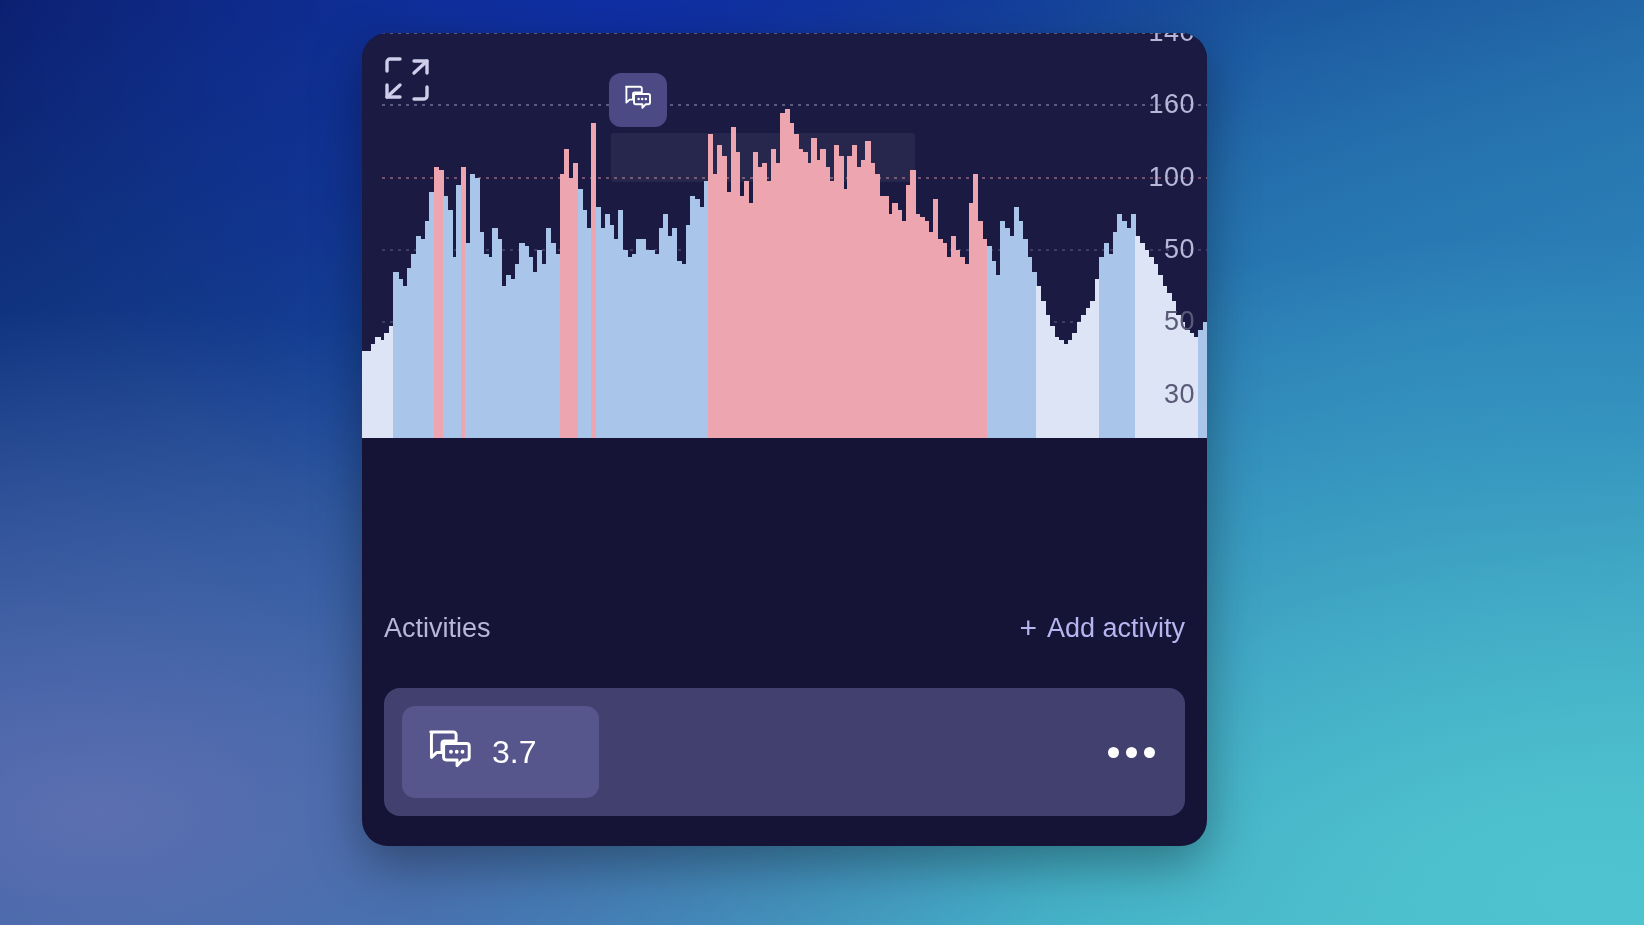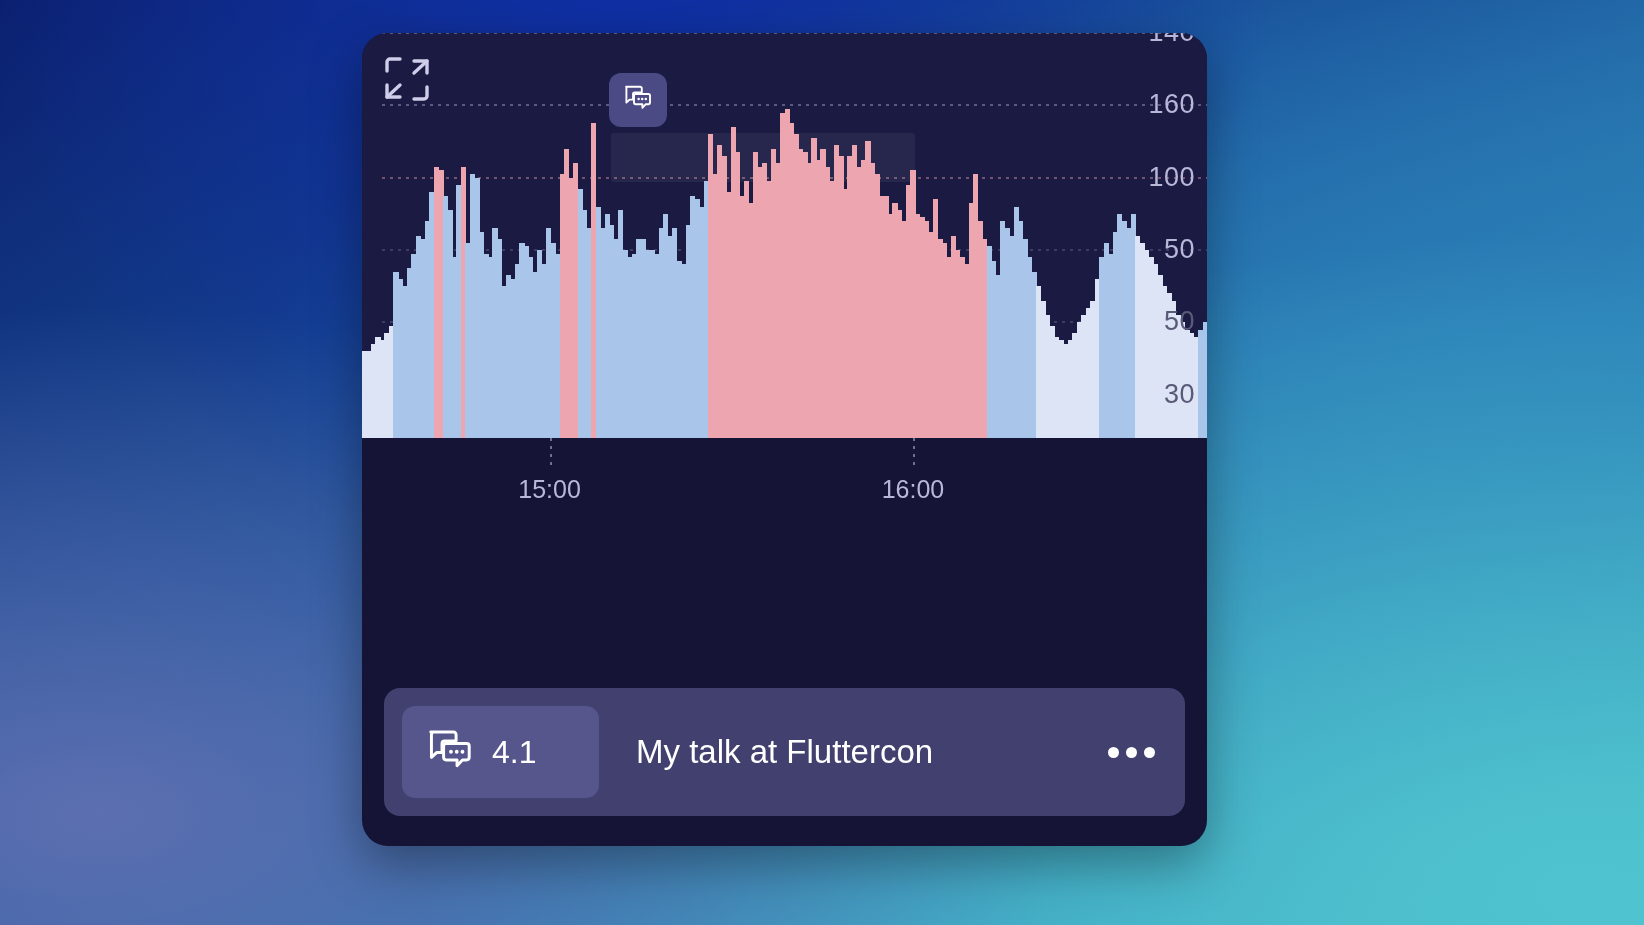--- a/index.html
+++ b/index.html
@@ -474,44 +474,44 @@
           <path d="M3 3.8 H17.2 A1.6 1.6 0 0 1 18.8 5.4 V9.4 H11.6 A1.6 1.6 0 0 0 10 11 V16.6 H6.6 L3.4 19.6 V5.4 A1.6 1.6 0 0 1 5 3.8 Z" stroke="#ffffff" stroke-width="1.9" stroke-linejoin="round" fill="none"></path>
           <path d="M12.6 11 H25.4 A1.6 1.6 0 0 1 27 12.6 V19.6 A1.6 1.6 0 0 1 25.4 21.2 H22.8 L19.4 24.8 V21.2 H12.6 A1.6 1.6 0 0 1 11 19.6 V12.6 A1.6 1.6 0 0 1 12.6 11 Z" stroke="#ffffff" stroke-width="1.9" stroke-linejoin="round" fill="none"></path>
           <circle cx="15.6" cy="16.1" r="1.25" fill="#ffffff"></circle>
           <circle cx="19.2" cy="16.1" r="1.25" fill="#ffffff"></circle>
           <circle cx="22.8" cy="16.1" r="1.25" fill="#ffffff"></circle>
         </svg>
       </span>
     </div>
   </div>
 
-  <div id="axis-strip">
-      <div class="tick-dots" style="left: 187.59px;"></div>
-      <div class="xlabel" style="left: 187.59px;">15:00</div>
-      <div class="tick-dots" style="left: 550.94px;"></div>
-      <div class="xlabel" style="left: 550.94px;">16:00</div>
+
+  <div id="activities-header">
+    <div id="activities-title">Activities</div>
+    <div id="add-activity-button">
+      <span class="plus">+</span>
+      <span>Add activity</span>
     </div>
-
+  </div>
 
   <div id="activity-card">
     <div id="activity-metric">
       <span>
         <svg width="48" height="48" viewBox="0 0 30 30" fill="none">
           <path d="M3 3.8 H17.2 A1.6 1.6 0 0 1 18.8 5.4 V9.4 H11.6 A1.6 1.6 0 0 0 10 11 V16.6 H6.6 L3.4 19.6 V5.4 A1.6 1.6 0 0 1 5 3.8 Z" stroke="#ffffff" stroke-width="1.85" stroke-linejoin="round" fill="none"></path>
           <path d="M12.6 11 H25.4 A1.6 1.6 0 0 1 27 12.6 V19.6 A1.6 1.6 0 0 1 25.4 21.2 H22.8 L19.4 24.8 V21.2 H12.6 A1.6 1.6 0 0 1 11 19.6 V12.6 A1.6 1.6 0 0 1 12.6 11 Z" stroke="#ffffff" stroke-width="1.85" stroke-linejoin="round" fill="none"></path>
           <circle cx="15.6" cy="16.1" r="1.2" fill="#ffffff"></circle>
           <circle cx="19.2" cy="16.1" r="1.2" fill="#ffffff"></circle>
           <circle cx="22.8" cy="16.1" r="1.2" fill="#ffffff"></circle>
         </svg>
       </span>
-      <span id="activity-metric-value">4.1</span>
+      <span id="activity-metric-value">3.7</span>
     </div>
 
     <div id="activity-text">
-      <div id="activity-title">My talk at Fluttercon</div>
     </div>
 
     <div id="activity-more">
       <i></i>
       <i></i>
       <i></i>
     </div>
   </div>
 
 </div>

